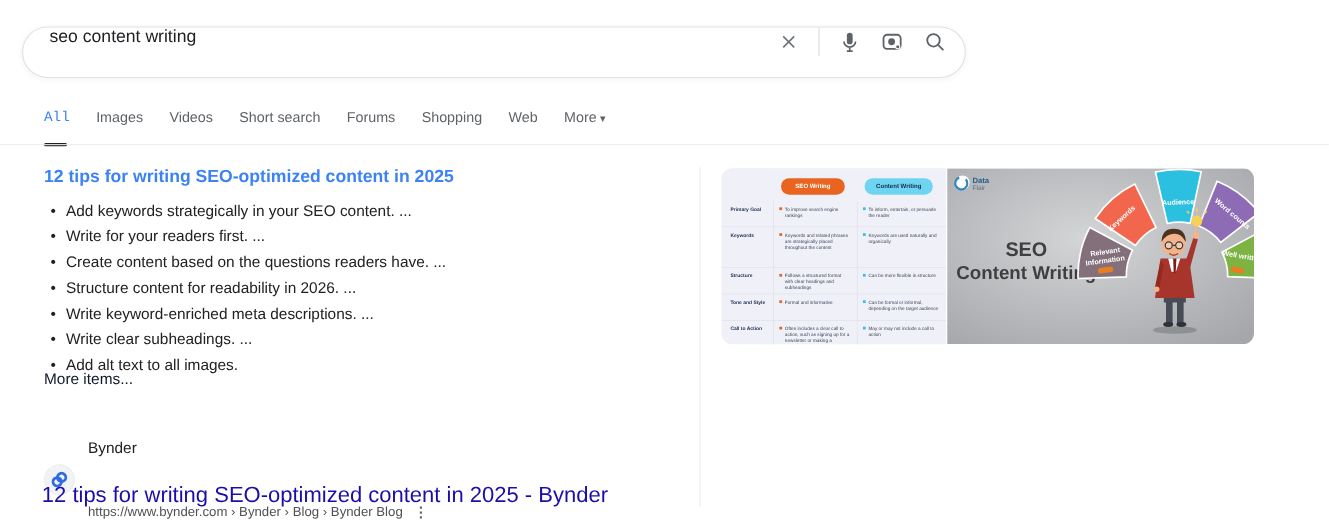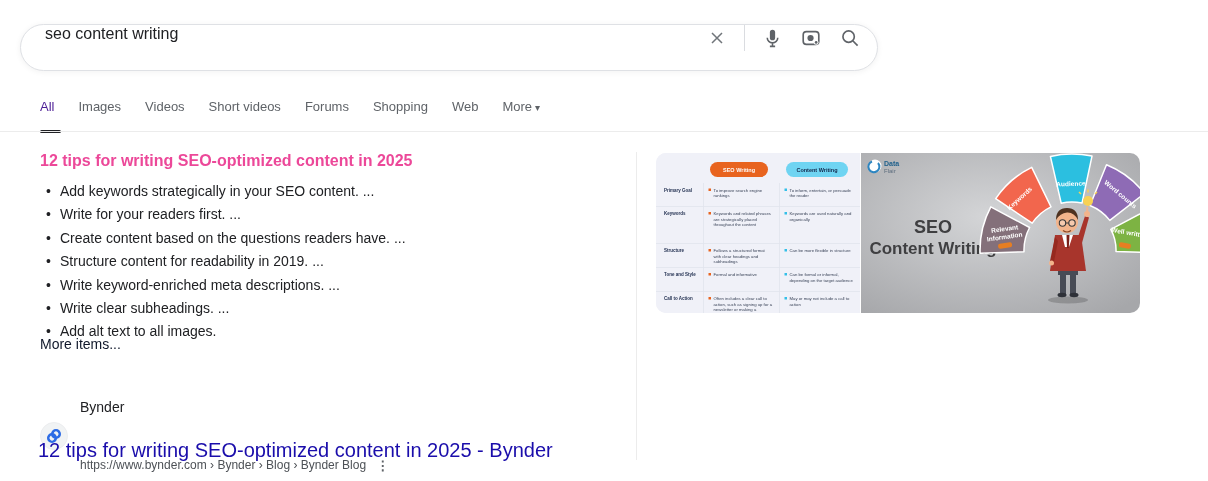--- a/index.html
+++ b/index.html
@@ -13,29 +13,29 @@
     padding:0 16px 0 24px; box-shadow:0 1px 6px rgba(32,33,36,.06); }
   .search-input { flex:1; border:none; outline:none; font-size:16px; color:#202124;
     font-family:"Liberation Sans", sans-serif; background:transparent; }
   .sb-icons { display:flex; align-items:center; gap:17px; }
   .sb-icons svg { display:block; cursor:pointer; }
   .sb-divider { width:1px; height:26px; background:#dadce0; }
 
   
   .tabs { left:40px; top:99px; display:flex; gap:24px; font-size:13px; color:#5f6368; }
   .tab { cursor:pointer; position:relative; padding-bottom:8px; white-space:nowrap; }
-  .tab.active { color:#4c1d95; }
+  .tab.active { color:#3b82f6;font-family:Liberation Mono, monospace; }
   .tab.active::after { content:""; position:absolute; left:0; bottom:-11px; width:21px;
     height:3px; background:#202124; border-radius:2px; }
   .tab .caret { font-size:10px; color:#5f6368; margin-left:3px; }
   .hrule { left:0; top:131px; width:1208px; height:1px; background:#ececec; }
   .vrule { left:636px; top:152px; width:1px; height:308px; background:#ececec; }
 
   
-  .snippet-title { left:40px; top:152px; font-size:16px; font-weight:bold; color:#ec4899; }
+  .snippet-title { left:40px; top:152px; font-size:16px; font-weight:bold; color:#3b82f6; }
   .snippet-list { left:40px; top:184px; list-style:none; width:560px; }
   .snippet-list li { font-size:14px; color:#202124; line-height:14px; margin-bottom:9.4px;
     padding-left:20px; position:relative; }
   .snippet-list li::before { content:"•"; position:absolute; left:6px; top:0; color:#202124; }
   .more-link { left:40px; top:336px; font-size:14px; color:#0f172a; cursor:pointer; }
 
   
   .result-head { left:40px; top:398px; display:flex; align-items:center; gap:12px; }
   .favicon { width:28px; height:28px; border-radius:50%; background:#f1f3f4;
     border:1px solid #ecedef; display:flex; align-items:center; justify-content:center; }
@@ -96,35 +96,35 @@
       <circle cx="10.5" cy="10.5" r="6.2" fill="none" stroke="#5f6368" stroke-width="1.8"></circle>
       <path d="M15 15 L20.3 20.3" stroke="#5f6368" stroke-width="1.8"></path>
     </svg>
   </div>
 </div>
 
 <div class="abs tabs">
   <span class="tab active">All</span>
   <span class="tab">Images</span>
   <span class="tab">Videos</span>
-  <span class="tab">Short videos</span>
+  <span class="tab">Short search</span>
   <span class="tab">Forums</span>
   <span class="tab">Shopping</span>
   <span class="tab">Web</span>
   <span class="tab"><span>More</span><span class="caret">▾</span></span>
 </div>
 <div class="abs hrule"></div>
 <div class="abs vrule"></div>
 
 <div class="abs snippet-title">12 tips for writing SEO-optimized content in 2025</div>
 <ul class="abs snippet-list">
   <li>Add keywords strategically in your SEO content. ...</li>
   <li>Write for your readers first. ...</li>
   <li>Create content based on the questions readers have. ...</li>
-  <li>Structure content for readability in 2019. ...</li>
+  <li>Structure content for readability in 2026. ...</li>
   <li>Write keyword-enriched meta descriptions. ...</li>
   <li>Write clear subheadings. ...</li>
   <li>Add alt text to all images.</li>
 </ul>
 <a class="abs more-link">More items...</a>
 
 <div class="abs result-head">
   <div class="favicon">
     <svg width="28" height="28" viewBox="0 0 28 28">
       <g transform="rotate(-45 14 14)" fill="none" stroke="#2d6ce5" stroke-width="2.7">

